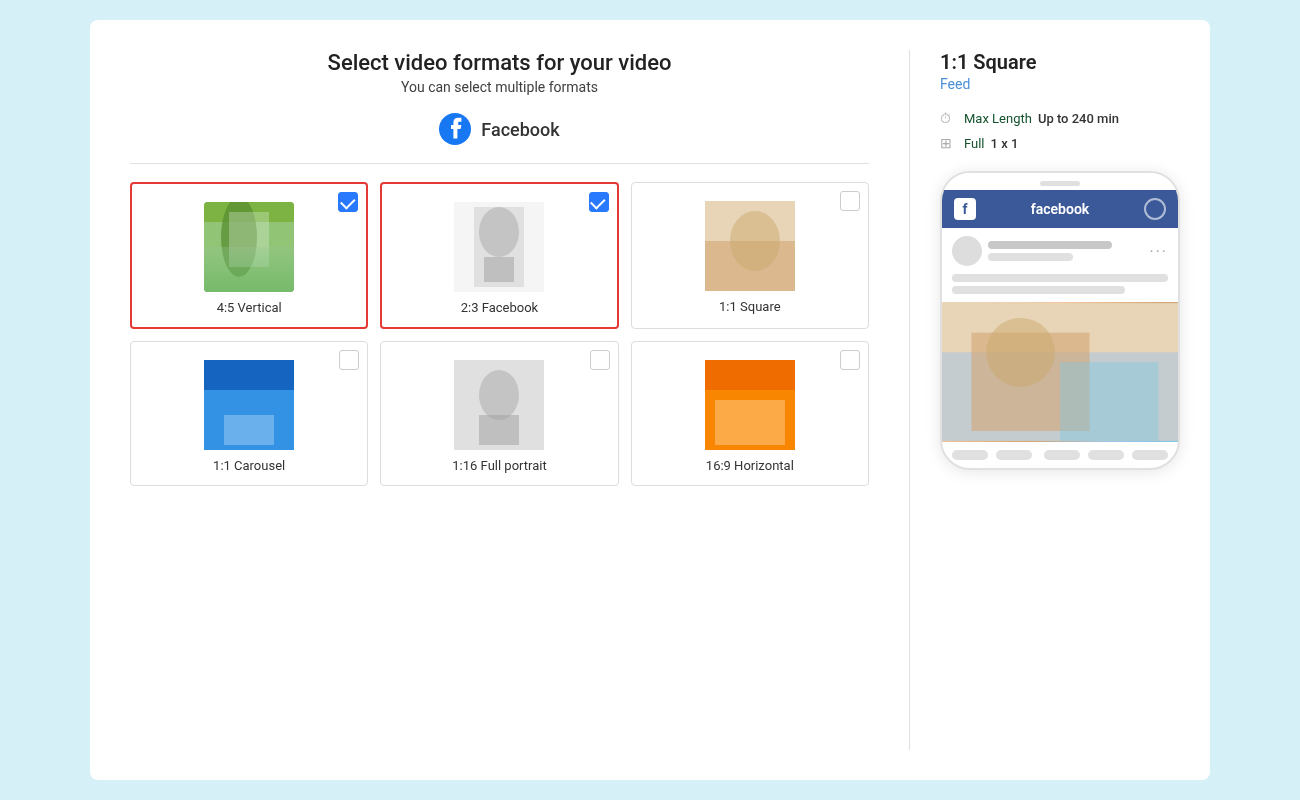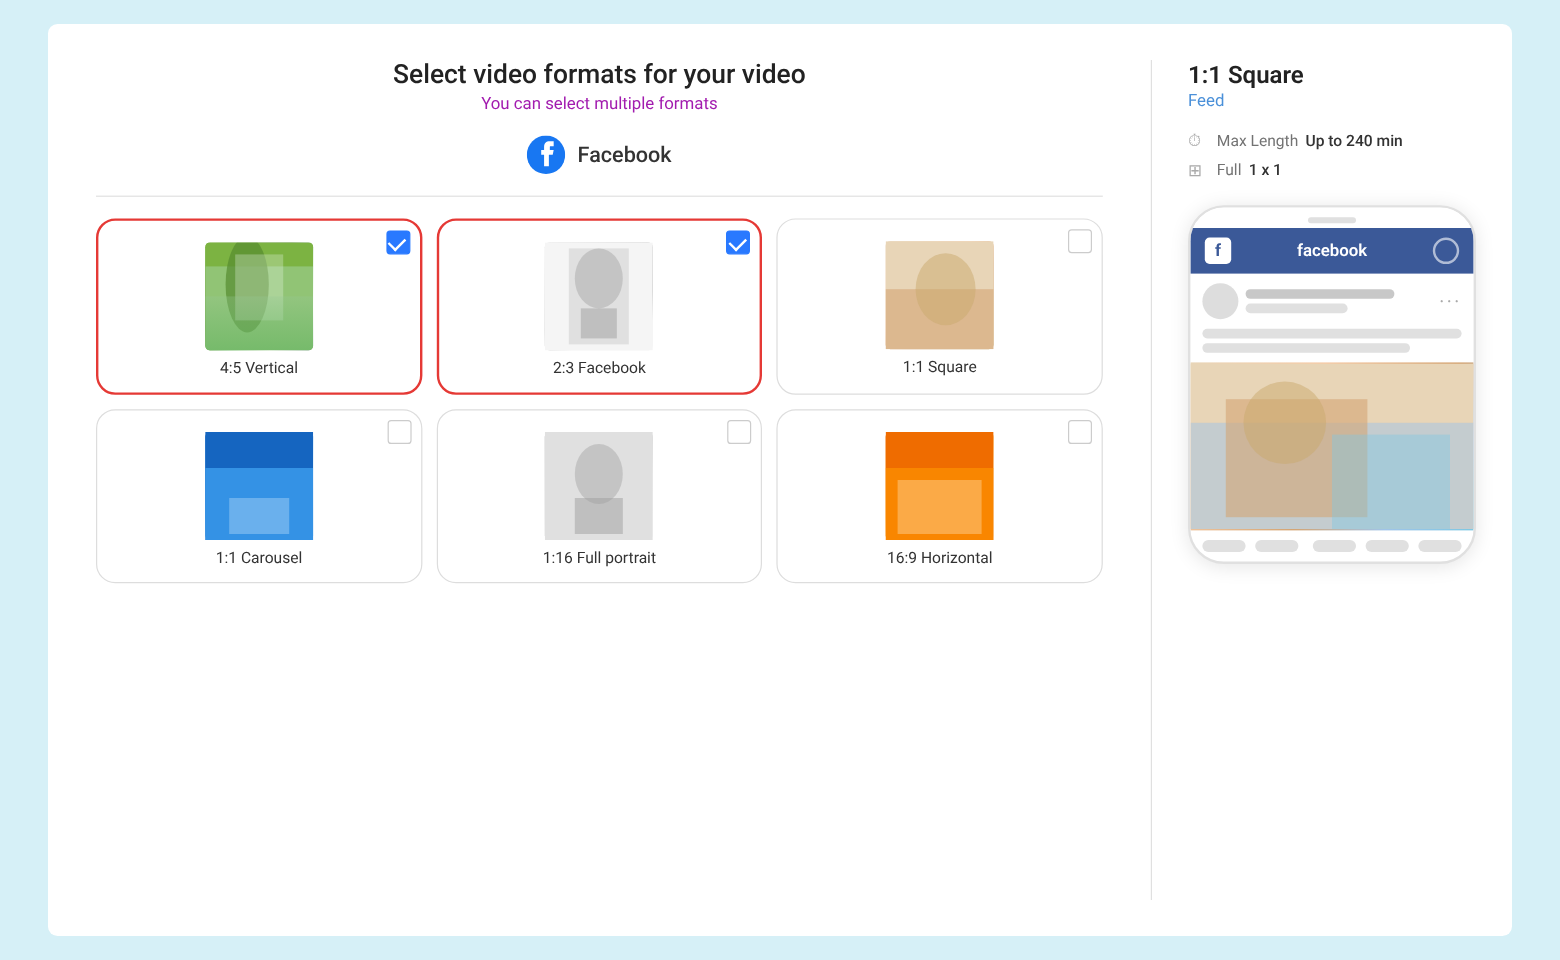--- a/index.html
+++ b/index.html
@@ -8,21 +8,21 @@
       background: #d6f0f7;
       width: 1300px;
       height: 800px;
       overflow: hidden;
       display: flex;
       align-items: center;
       justify-content: center;
     }
     .main-container {
       background: #fff;
-      width: 1220px;
+      width: 1120px;
       height: 760px;
       border-radius: 8px;
       display: flex;
       flex-direction: row;
       overflow: hidden;
     }
     .left-panel {
       flex: 1;
       padding: 30px 40px;
       display: flex;
@@ -42,21 +42,21 @@
     }
     .page-title {
       font-size: 22px;
       font-weight: 500;
       color: #222;
       text-align: center;
       margin-bottom: 4px;
     }
     .page-subtitle {
       font-size: 14px;
-      color: #a21caf;
+      color: #404040;
       text-align: center;
       margin-bottom: 18px;
     }
     .platform-header {
       display: flex;
       align-items: center;
       gap: 10px;
       margin-bottom: 18px;
       width: 100%;
       justify-content: center;
@@ -77,21 +77,21 @@
       margin-bottom: 18px;
     }
     .formats-grid {
       display: grid;
       grid-template-columns: repeat(3, 1fr);
       gap: 12px;
       width: 100%;
     }
     .format-card {
       border: 1px solid #ddd;
-      border-radius: 16px;
+      border-radius: 4px;
       padding: 12px;
       display: flex;
       flex-direction: column;
       align-items: center;
       position: relative;
       cursor: pointer;
       background: #fff;
       min-height: 130px;
     }
     .format-card.selected-red {
@@ -236,21 +236,21 @@
       align-items: center;
       gap: 6px;
       font-size: 13px;
     }
     .meta-icon {
       color: #aaa;
       font-size: 14px;
       width: 18px;
     }
     .meta-label {
-      color: #737373;
+      color: #14532d;
       font-weight: 400;
     }
     .meta-value {
       color: #333;
       font-weight: 500;
     }
 
     
     .phone-mockup {
       width: 240px;

